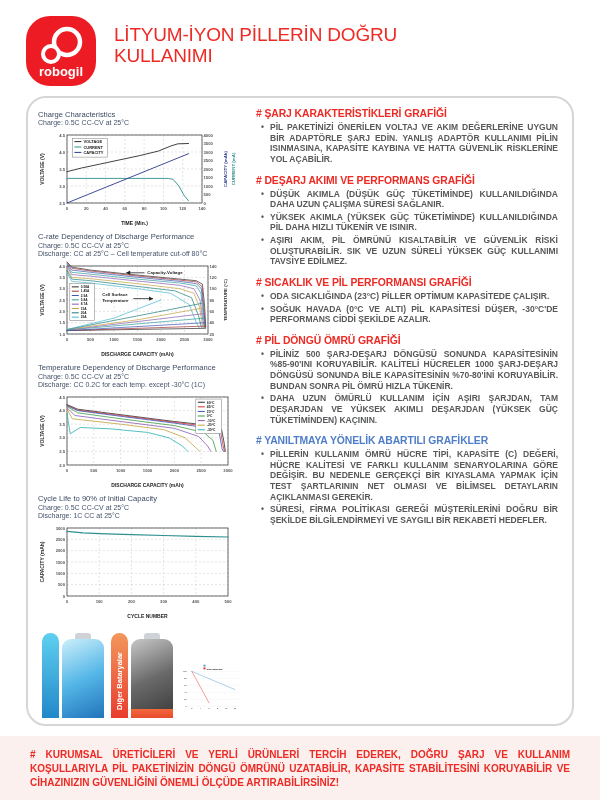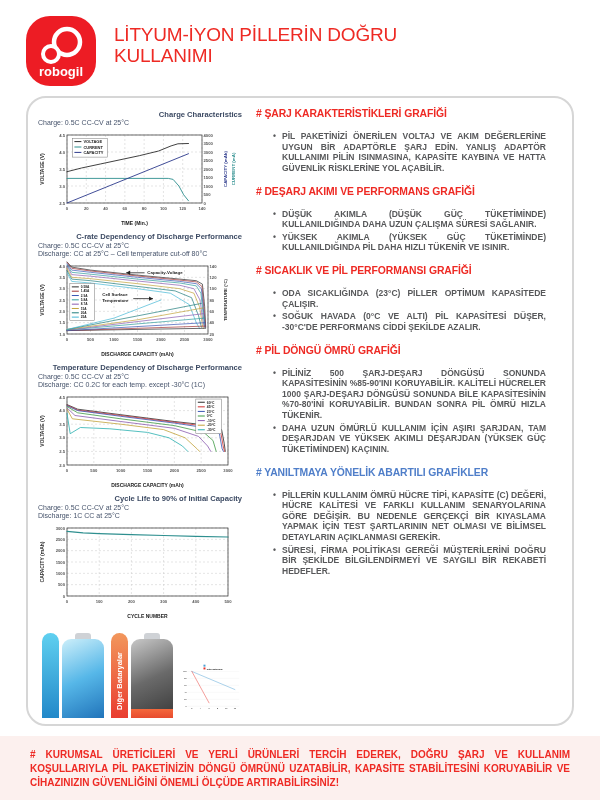--- a/index.html
+++ b/index.html
@@ -2,28 +2,28 @@
 <html><head>
 <meta charset="utf-8">
 <style>
   html,body{margin:0;padding:0;}
   body{width:600px;height:800px;background:#ffffff;font-family:"Liberation Sans",sans-serif;overflow:hidden;}
   .header{display:flex;align-items:flex-start;gap:18px;padding:16px 24px 6px 26px;}
   .logo{width:70px;height:70px;background:#ed1c24;border-radius:24px;flex:none;}
   .title{color:#ee2a24;font-weight:normal;font-size:19px;line-height:1.12;margin-top:8px;letter-spacing:-0.2px;}
   .card{margin:4px 26px 0;border:2px solid #d6d6d6;border-radius:20px;padding:8px 10px 6px 10px;display:flex;gap:8px;height:630px;box-sizing:border-box;overflow:hidden;}
   .charts-col{width:204px;flex:none;display:flex;flex-direction:column;gap:5px;padding-top:4px;overflow:hidden;}
-  .chart-title{font-size:7.6px;font-weight:bold;color:#3c4a63;line-height:1.25;text-align:right;}
+  .chart-title{font-size:7.6px;font-weight:normal;color:#3c4a63;line-height:1.25;}
   .chart-sub{font-size:7px;color:#46536b;line-height:1.25;}
   svg.plot{display:block;margin-top:1px;}
   .text-col{flex:1;padding:2px 4px 0 6px;overflow:hidden;}
   .section{margin-bottom:10px;}
   .sec-head{font-size:10.4px;font-weight:bold;color:#ee2a24;margin-bottom:3px;letter-spacing:-0.1px;}
   .sec-head.blue{color:#4f7ec9;}
-  ul.bullets{margin:12px;padding-left:14px;list-style:none;}
+  ul.bullets{margin:0;padding-left:14px;list-style:none;}
   ul.bullets li{font-size:8.5px;font-weight:bold;color:#57585a;text-align:justify;line-height:1.25;position:relative;margin-bottom:2px;}
   ul.bullets li::before{content:"•";position:absolute;left:-9px;}
   .footer{margin-top:10px;background:#fcf0ee;padding:12px 30px 16px;}
   .footer-text{color:#ee2a24;font-weight:bold;font-size:10px;line-height:1.4;text-align:justify;}
   
   .bat-row{display:flex;align-items:flex-start;gap:7px;padding:8px 0 0 4px;}
   .bat-group{display:flex;flex-direction:column;align-items:center;flex:none;}
   .bat-pair{display:flex;gap:3px;align-items:flex-end;}
   .pill{width:17px;height:96px;border-radius:9px;}
   .pill.blue{background:linear-gradient(180deg,#5fd0f0,#1a7fc4);}
@@ -362,20 +362,21 @@
       <ul class="bullets">
         <li>PİL PAKETİNİZİ ÖNERİLEN VOLTAJ VE AKIM DEĞERLERİNE UYGUN BİR ADAPTÖRLE ŞARJ EDİN. YANLIŞ ADAPTÖR KULLANIMI PİLİN ISINMASINA, KAPASİTE KAYBINA VE HATTA GÜVENLİK RİSKLERİNE YOL AÇABİLİR.</li>
       </ul>
     </div>
 
     <div class="section">
       <div class="sec-head"># DEŞARJ AKIMI VE PERFORMANS GRAFİĞİ</div>
       <ul class="bullets">
         <li>DÜŞÜK AKIMLA (DÜŞÜK GÜÇ TÜKETİMİNDE) KULLANILDIĞINDA DAHA UZUN ÇALIŞMA SÜRESİ SAĞLANIR.</li>
         <li>YÜKSEK AKIMLA (YÜKSEK GÜÇ TÜKETİMİNDE) KULLANILDIĞINDA PİL DAHA HIZLI TÜKENİR VE ISINIR.</li>
+        <li>AŞIRI AKIM, PİL ÖMRÜNÜ KISALTABİLİR VE GÜVENLİK RİSKİ OLUŞTURABİLİR. SIK VE UZUN SÜRELİ YÜKSEK GÜÇ KULLANIMI TAVSİYE EDİLMEZ.</li>
       </ul>
     </div>
 
     <div class="section">
       <div class="sec-head"># SICAKLIK VE PİL PERFORMANSI GRAFİĞİ</div>
       <ul class="bullets">
         <li>ODA SICAKLIĞINDA (23°C) PİLLER OPTİMUM KAPASİTEDE ÇALIŞIR.</li>
         <li>SOĞUK HAVADA (0°C VE ALTI) PİL KAPASİTESİ DÜŞER, -30°C'DE PERFORMANS CİDDİ ŞEKİLDE AZALIR.</li>
       </ul>
     </div>

